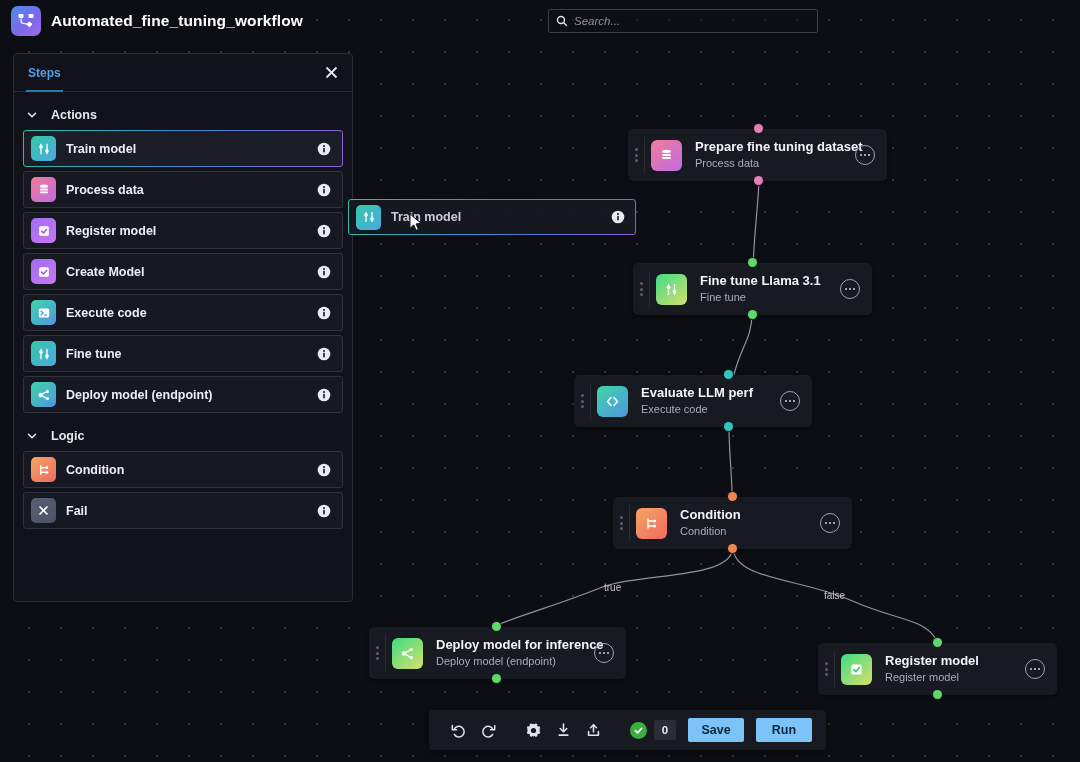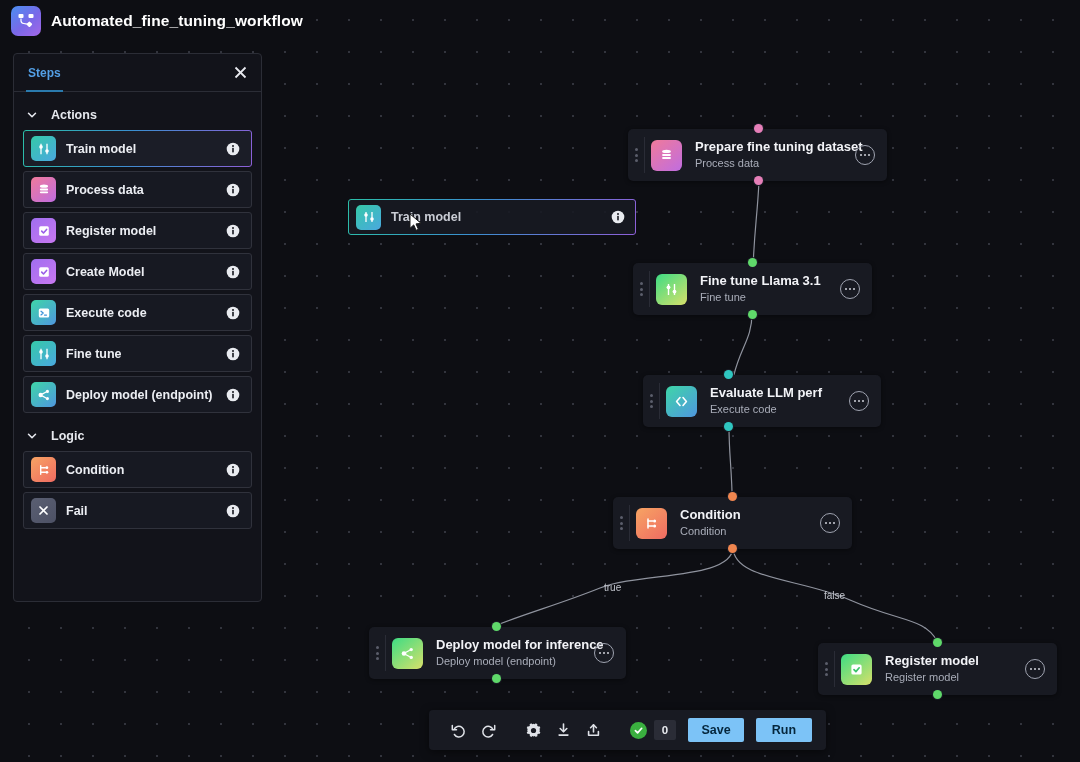--- a/index.html
+++ b/index.html
@@ -50,21 +50,21 @@
     flex: 1; background: transparent; border: none; outline: none;
     color: #cfd2da; font-size: 11.5px;
     font-family: "Liberation Sans", sans-serif;
     font-style: italic;
   }
   .search-input::placeholder { color: #8c8f99; font-style: italic; opacity: 1; }
 
   
   .panel {
     position: absolute; left: 13px; top: 53px;
-    width: 249px; height: 549px;
+    width: 340px; height: 549px;
     background: #12131a;
     border: 1px solid #2b2d36;
     border-radius: 4px;
     display: flex; flex-direction: column;
     overflow: hidden;
   }
   .panel-tabs {
     height: 38px; display: flex; align-items: center;
     border-bottom: 1px solid #2b2d36;
     position: relative; padding: 0 14px;
@@ -236,20 +236,27 @@
       <svg width="18" height="18" viewBox="0 0 18 18" fill="none">
         <rect x="1.5" y="2" width="5" height="4" rx="1" fill="#fff"></rect>
         <rect x="11.5" y="2" width="5" height="4" rx="1" fill="#fff"></rect>
         <path d="M4 6.5v2.2c0 1.6 1.2 2.6 2.7 2.8l3.6.6" stroke="#fff" stroke-width="1.2" fill="none"></path>
         <rect x="10.2" y="10.1" width="4.4" height="4.4" rx="1" transform="rotate(45 12.4 12.3)" fill="#fff"></rect>
       </svg>
     </div>
     <div class="wf-title">Automated_fine_tuning_workflow</div>
   </div>
 
+  <div class="search-wrap">
+    <svg width="12" height="12" viewBox="0 0 12 12">
+      <circle cx="5" cy="5" r="3.5" stroke="#e2e4ea" stroke-width="1.4" fill="none"></circle>
+      <line x1="7.7" y1="7.7" x2="10.8" y2="10.8" stroke="#e2e4ea" stroke-width="1.5"></line>
+    </svg>
+    <input class="search-input" type="text" placeholder="Search..." style="">
+  </div>
 
   <div class="panel">
     <div class="panel-tabs">
       <div class="tab">Steps</div>
       <div class="panel-close">
         <svg width="13" height="13" viewBox="0 0 13 13">
           <line x1="1.5" y1="1.5" x2="11.5" y2="11.5" stroke="#e9ebf0" stroke-width="1.8"></line>
           <line x1="11.5" y1="1.5" x2="1.5" y2="11.5" stroke="#e9ebf0" stroke-width="1.8"></line>
         </svg>
       </div>
@@ -488,21 +495,21 @@
     </div>
     <div class="ndots">
         <i></i>
         <i></i>
         <i></i>
       </div>
   </div>
   <div class="port" style="left:748px; top:258px; background:#5fd96a; box-shadow:0 0 0 1px #1b1d27;"></div>
   <div class="port" style="left:748px; top:310px; background:#5fd96a; box-shadow:0 0 0 1px #1b1d27;"></div>
 
-  <div class="node" style="left:643px; top:375px; width:238px; height:52px;">
+  <div class="node" style="left:574px; top:375px; width:238px; height:52px;">
     <div class="grip">
         <i></i>
         <i></i>
         <i></i>
       </div>
     <div class="node-sep"></div>
     <div class="nicon" style="background:linear-gradient(140deg,#3ed6a8,#4f96df);">
       <svg width="15" height="15" viewBox="0 0 15 15">
         <path d="M6 3.5L2.6 7.5 6 11.5" stroke="#fff" stroke-width="1.6" fill="none" stroke-linecap="round" stroke-linejoin="round"></path>
         <path d="M9 3.5l3.4 4-3.4 4" stroke="#fff" stroke-width="1.6" fill="none" stroke-linecap="round" stroke-linejoin="round"></path>

